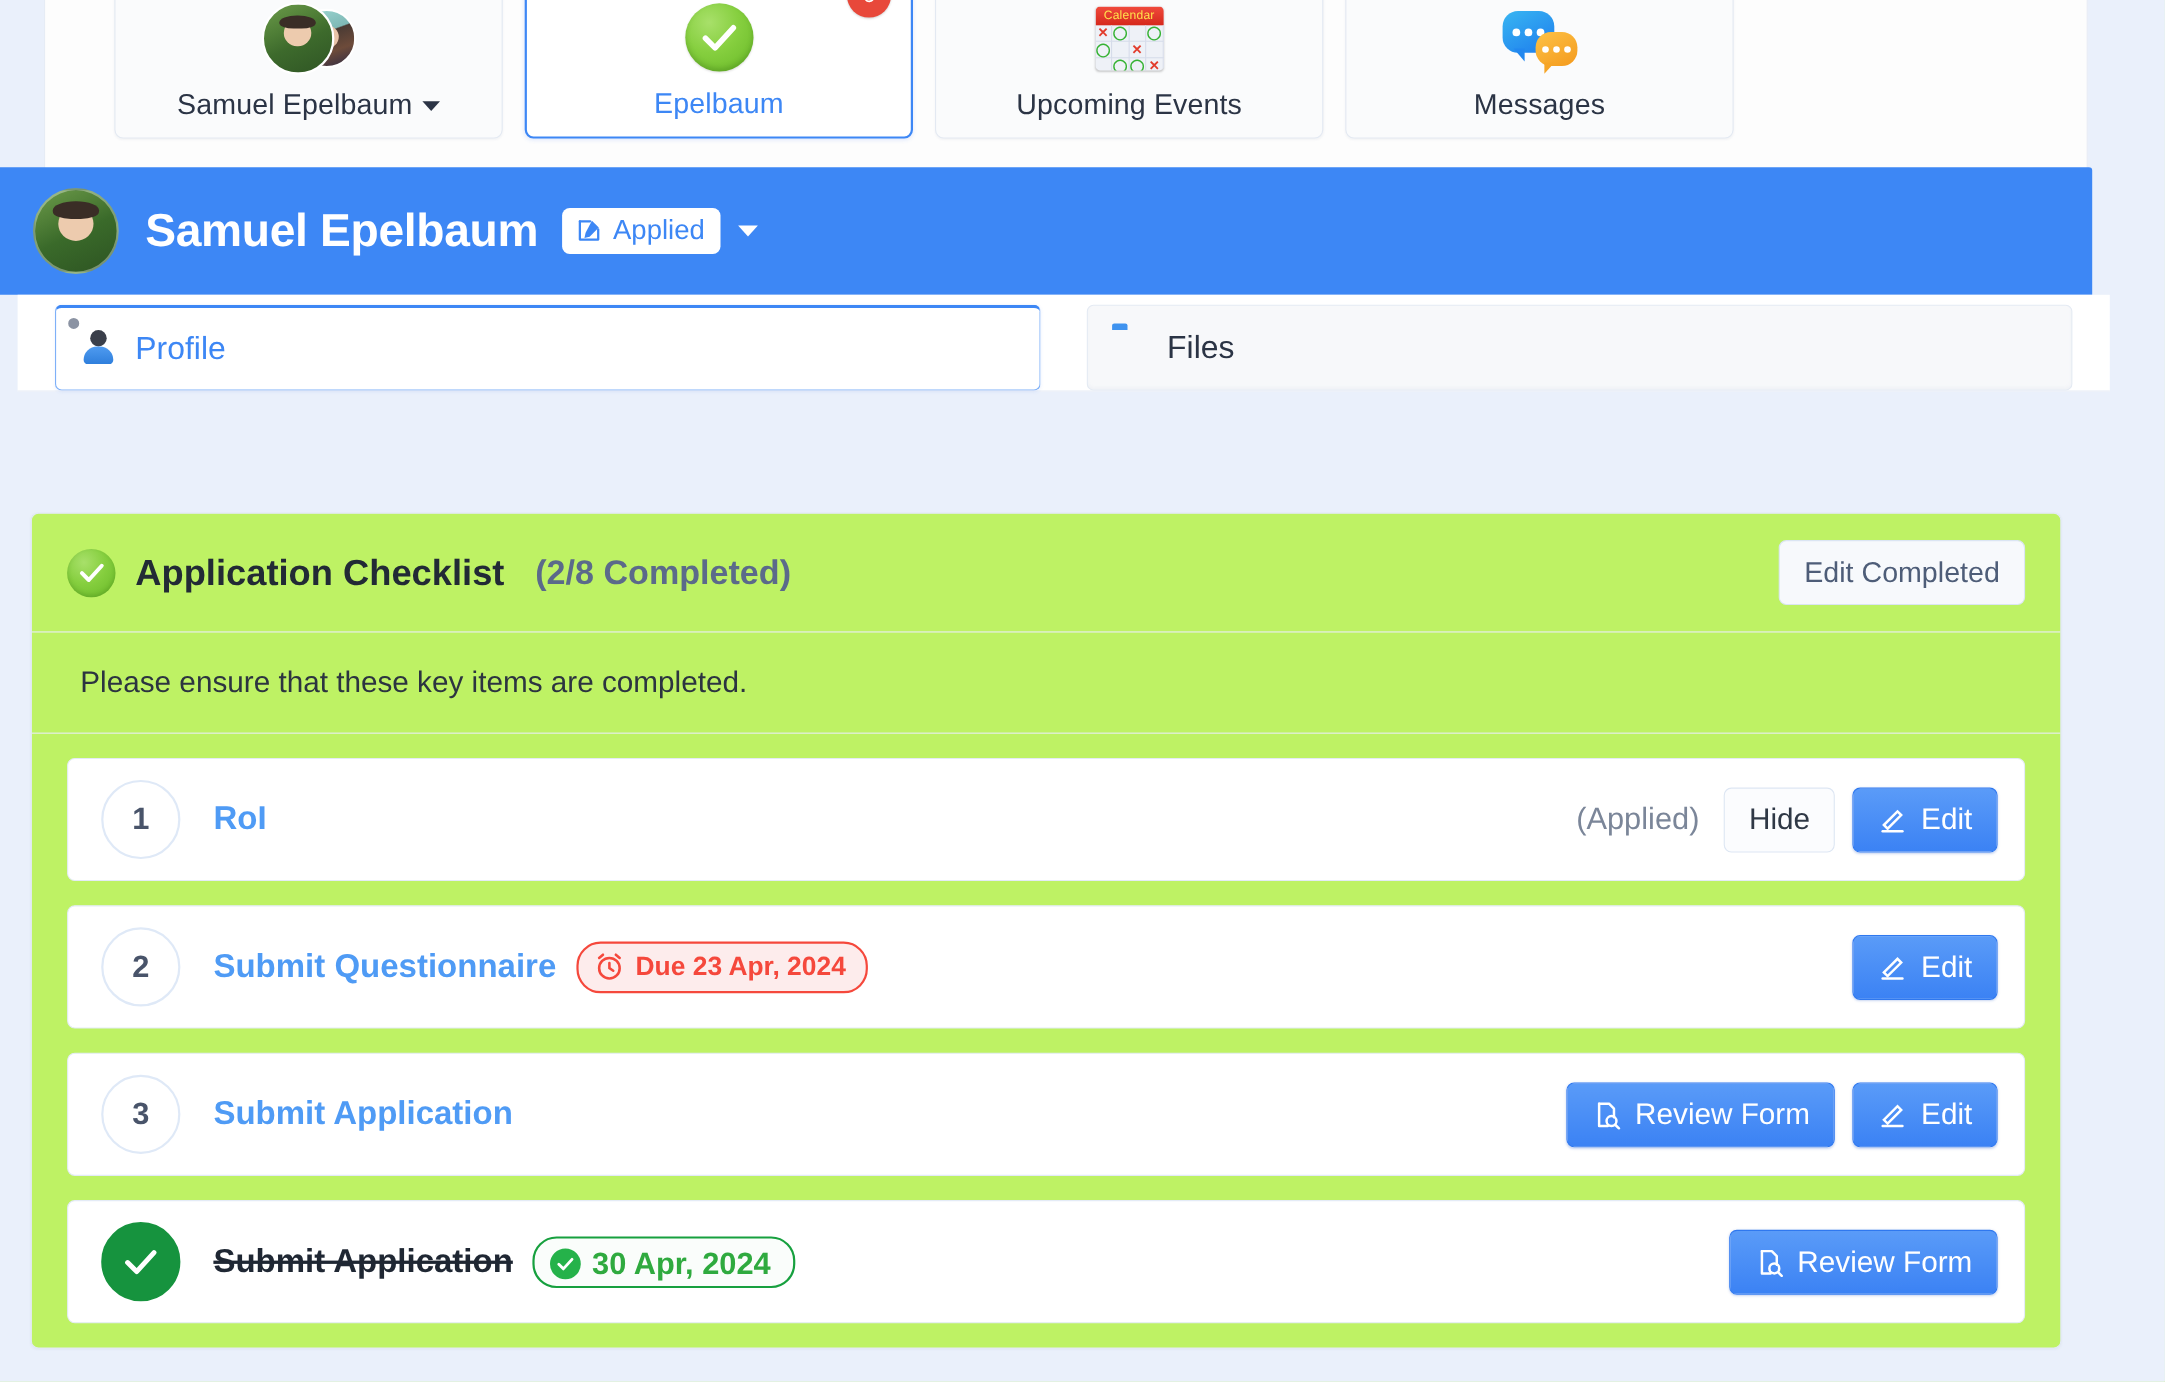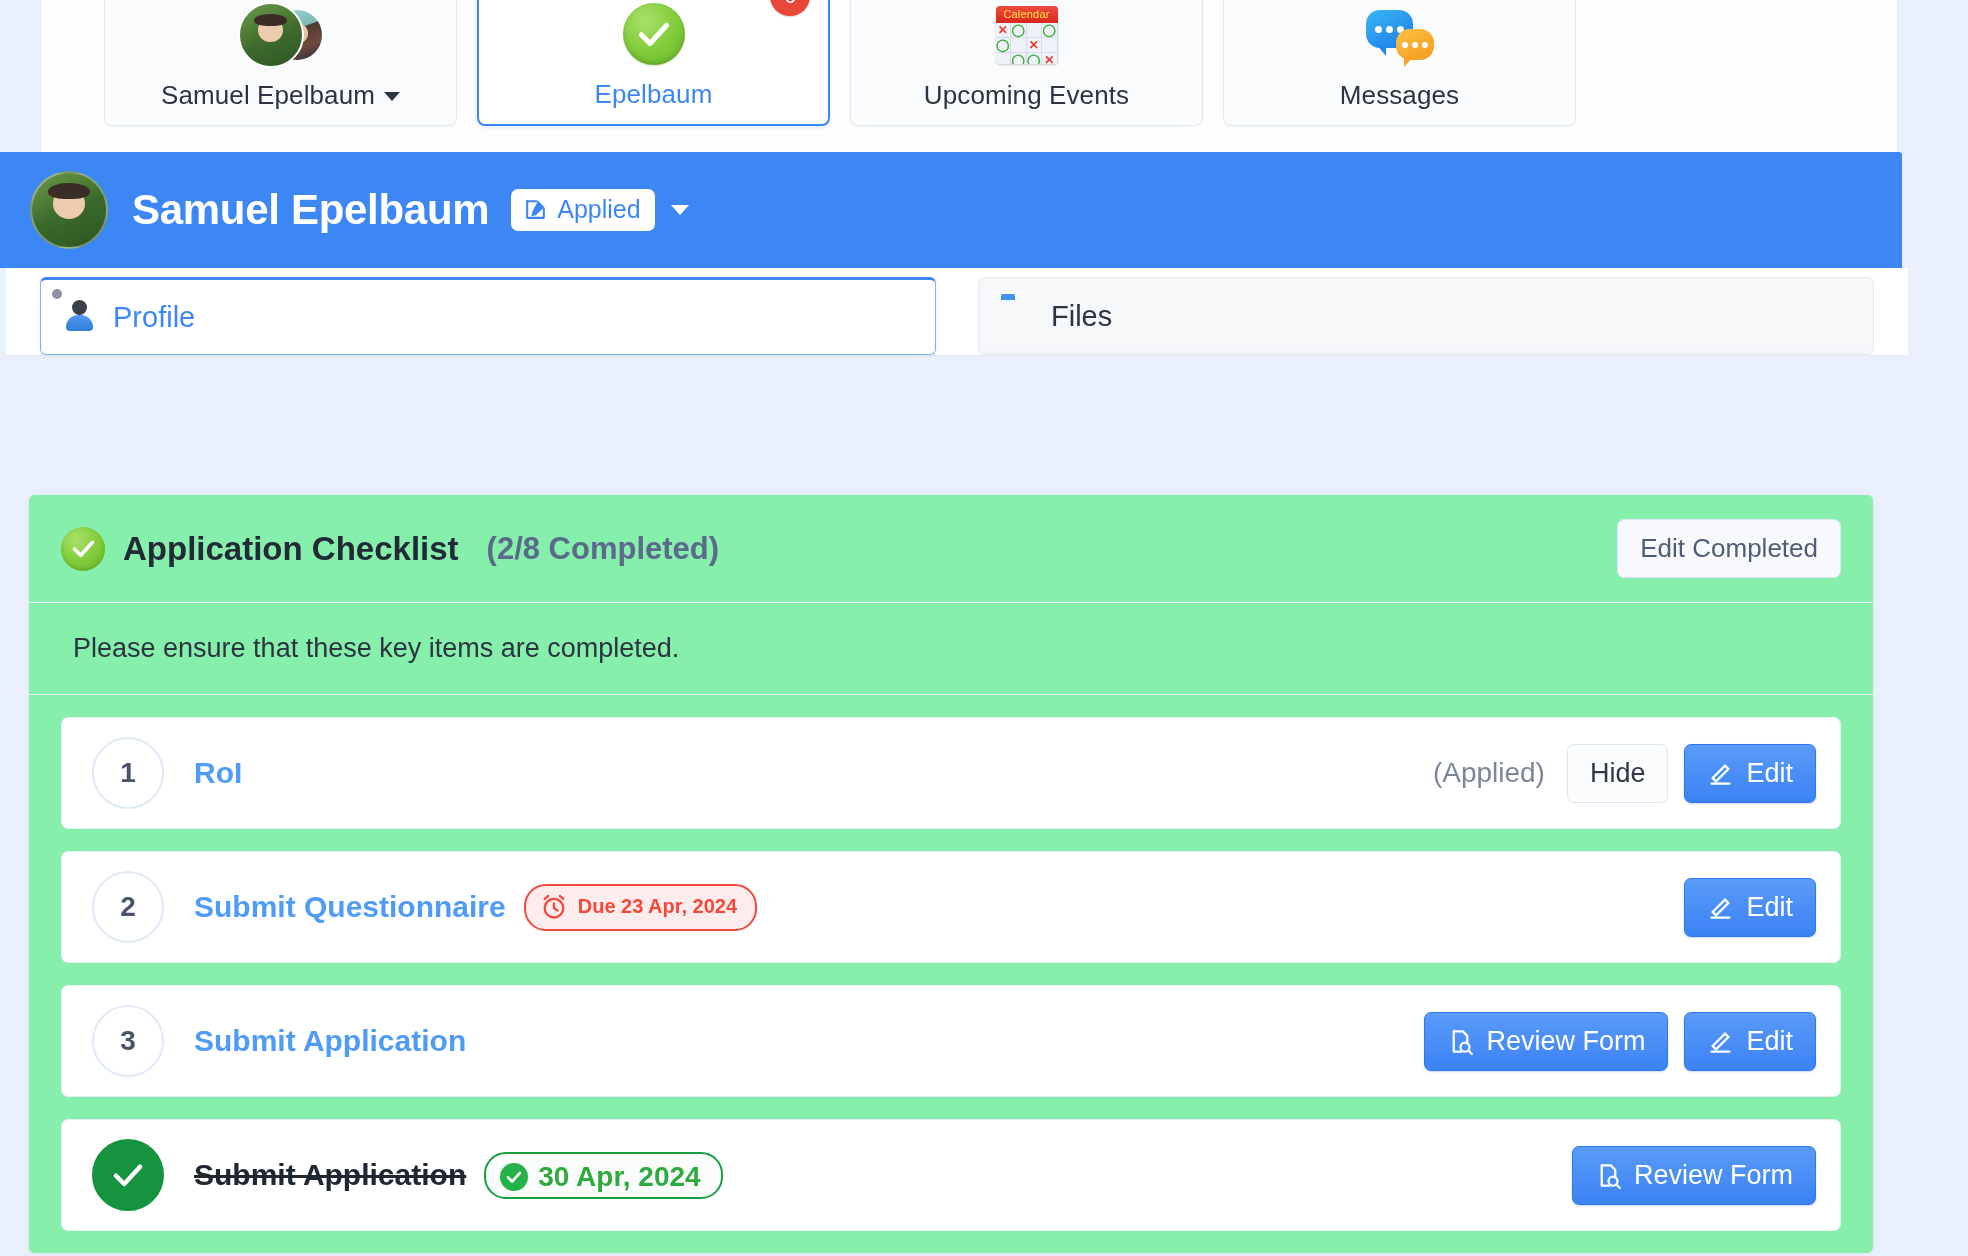--- a/index.html
+++ b/index.html
@@ -130,21 +130,21 @@
     padding: 6px 14px 7px 12px; display: flex; align-items: center; gap: 9px;
     color: #3d87f5; font-size: 25px;
   }
   .applied-pill svg { width: 25px; height: 25px; }
   .ph-caret { margin-left: 16px; width: 0; height: 0;
     border-left: 9px solid transparent; border-right: 9px solid transparent;
     border-top: 10px solid #ffffff; }
 
   
   .tabstrip {
-    position: absolute; left: 6px; top: 268px; width: 1902px; height: 88px;
+    position: absolute; left: 16px; top: 268px; width: 1902px; height: 88px;
     background: #fff; border-bottom: 1px solid #e6ecf5;
     display: flex; gap: 42px; padding: 9px 34px 0 34px;
   }
   .tab {
     flex: 1; background: #f7f8fa; border: 1px solid #e4eaf3;
     border-radius: 6px; display: flex; align-items: center; gap: 16px;
     padding-left: 22px; font-size: 29px; color: #2b3445;
     box-shadow: inset 0 -2px 3px rgba(120,140,170,.05);
   }
   .tab.active {
@@ -162,22 +162,22 @@
   .usergear { width: 34px; height: 32px; position: relative; }
   .usergear::before { content:""; position:absolute; left:9px; top:0; width:15px; height:15px;
     border-radius:50%; background:#3a3f4a; }
   .usergear::after { content:""; position:absolute; left:3px; top:15px; width:27px; height:16px;
     border-radius:13px 13px 4px 4px; background:linear-gradient(180deg,#4f9bf0,#2f7fdc); }
   .gear-dot { position:absolute; right:-1px; bottom:-1px; width:14px; height:14px;
     border-radius:50%; background:#8b93a3; border:2px solid #fff; }
 
   
   .panel {
-    position: absolute; left: 28px; top: 494px; width: 1846px;
-    background: #86efac; border: 1px solid #e3eaf4; border-radius: 7px;
+    position: absolute; left: 28px; top: 466px; width: 1846px;
+    background: #bef264; border: 1px solid #e3eaf4; border-radius: 7px;
     box-shadow: 0 1px 2px rgba(40,60,100,.04);
   }
   .panel-head {
     height: 108px; display: flex; align-items: center; justify-content: space-between;
     padding: 0 32px 0 32px; border-bottom: 1px solid #e9eef6;
   }
   .panel-title { display: flex; align-items: center; gap: 18px; }
   .panel-title .tick { width: 44px; height: 44px; border-radius: 50%;
     background: radial-gradient(circle at 35% 28%, #a8e06a 0%, #86cf3f 45%, #68b827 100%);
     display: flex; align-items: center; justify-content: center;
@@ -205,21 +205,21 @@
     border: 2px solid #dfe9f7; color: #49546a; font-size: 28px; font-weight: bold;
     display: flex; align-items: center; justify-content: center; flex: none;
   }
   .num-circle.done { background: #16933e; border-color: #16933e; }
   .num-circle.done svg { width: 36px; height: 36px; }
   .item-label { font-size: 30px; font-weight: bold; color: #4f9bf5; }
   .item-label.done { color: #1f2733; text-decoration: line-through; font-weight: bold; }
   .due-badge {
     display: inline-flex; align-items: center; gap: 10px; margin-left: 18px;
     border: 2px solid #f5483c; background: #fdecec; color: #f5483c;
-    border-radius: 22px; padding: 7px 18px 8px 14px; font-size: 20px; font-weight: bold;
+    border-radius: 22px; padding: 7px 18px 8px 14px; font-size: 24px; font-weight: bold;
   }
   .due-badge svg { width: 28px; height: 28px; }
   .done-badge {
     display: inline-flex; align-items: center; gap: 10px; margin-left: 18px;
     border: 2px solid #17a03f; background: #fafdfb; color: #2faa3f;
     border-radius: 22px; padding: 7px 20px 4px 14px; font-size: 28px; font-weight: bold;
   }
   .done-badge .circ { width: 28px; height: 28px; border-radius: 50%; background: #25b24a;
     display: flex; align-items: center; justify-content: center; }
   .done-badge .circ svg { width: 18px; height: 18px; }

